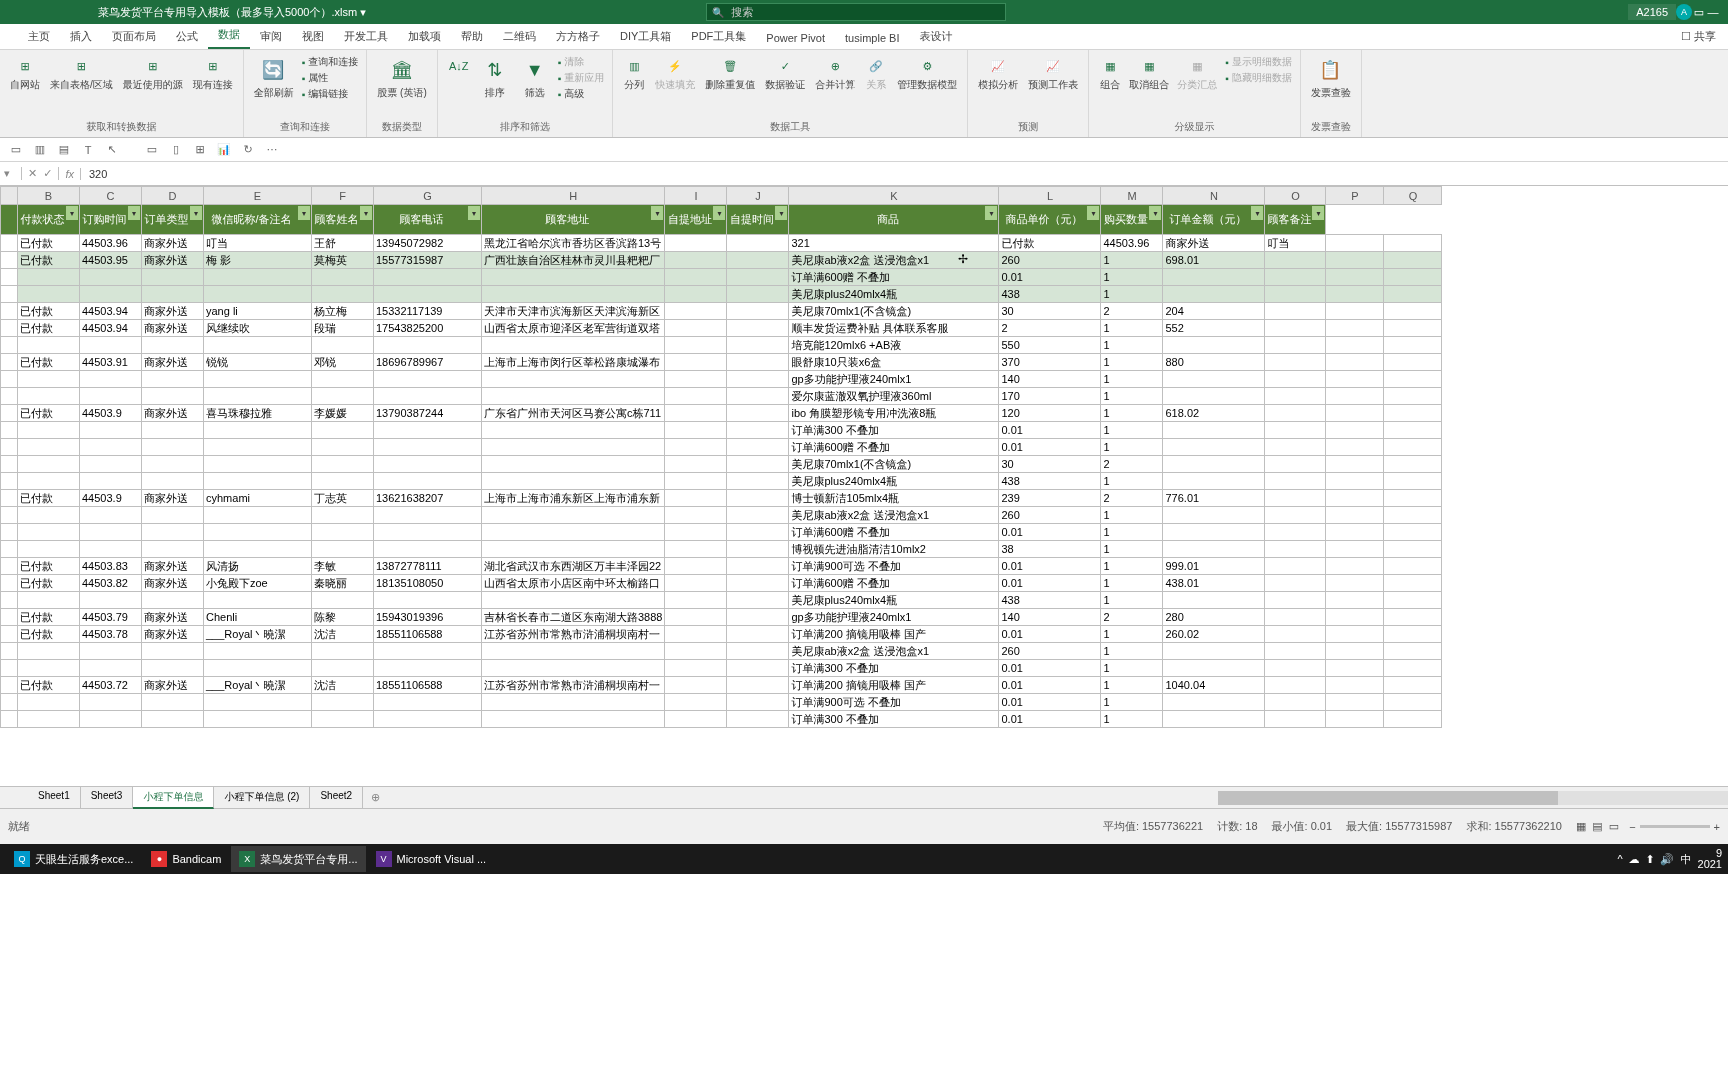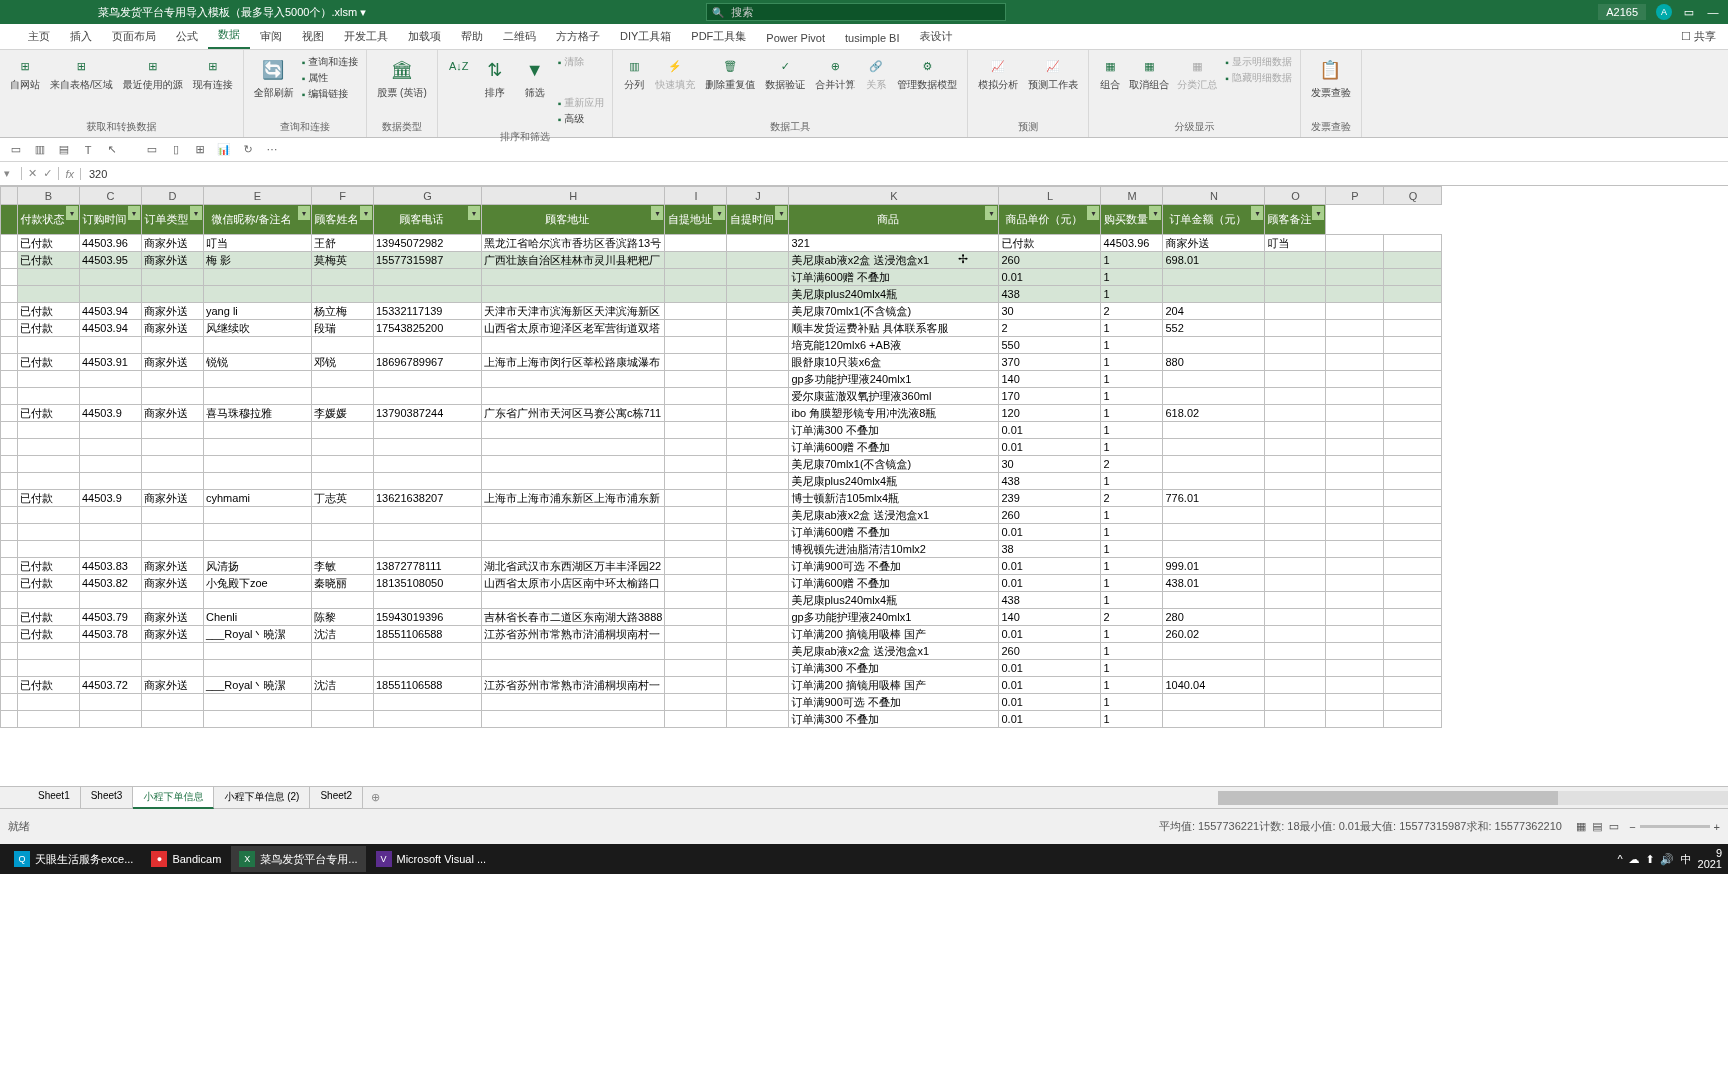--- a/index.html
+++ b/index.html
@@ -1,21 +1,21 @@
 <!DOCTYPE html>
 <html><head>
 <meta charset="utf-8">
 <style>
 * { margin: 0; padding: 0; box-sizing: border-box; font-family: "Microsoft YaHei", sans-serif; font-size: 11px; }
 body { background: #fff; overflow: hidden; }
 .titlebar { background: #1e6e3e; height: 24px; display: flex; align-items: center; color: #fff; padding: 8px 8px; }
 .titlebar .doc-title { margin-left: 90px; }
 .titlebar .search-box { margin-left: 340px; background: #0d5429; border: 1px solid #3a8a5a; width: 300px; height: 18px; display: flex; align-items: center; padding: 0 6px; color: #ccc; }
 .titlebar .search-box::before { content: "🔍"; margin-right: 6px; font-size: 10px; }
-.titlebar .right { margin-left: auto; display: flex; align-items: center; gap: 10px; }
+.titlebar .right { margin-left: auto; display: flex; align-items: center; }
 .titlebar .cell-ref { background: rgba(255,255,255,0.1); padding: 2px 8px; }
 .titlebar .avatar { width: 16px; height: 16px; border-radius: 50%; background: #0aa; color: #fff; display: flex; align-items: center; justify-content: center; font-size: 9px; }
 .titlebar .win-btn { width: 14px; height: 14px; display: flex; align-items: center; justify-content: center; }
 
 .ribbon-tabs { height: 26px; display: flex; align-items: flex-end; background: #fff; border-bottom: 1px solid #d4d4d4; padding-left: 18px; }
 .ribbon-tabs .tab { padding: 5px 10px; color: #444; cursor: pointer; }
 .ribbon-tabs .tab.active { color: #217346; border-bottom: 2px solid #217346; }
 .ribbon-tabs .share { margin-left: auto; padding: 5px 12px; color: #444; }
 
 .ribbon { height: 88px; background: #f0f0f0; display: flex; border-bottom: 1px solid #c0c0c0; }
@@ -58,21 +58,21 @@
 .cursor-cross { position: absolute; left: 958px; top: 66px; font-size: 12px; color: #000; pointer-events: none; }
 
 .sheet-tabs { height: 22px; background: #f0f0f0; border-top: 1px solid #c0c0c0; display: flex; align-items: center; padding-left: 28px; }
 .sheet-tabs .st { padding: 3px 10px; border-right: 1px solid #c0c0c0; cursor: pointer; font-size: 10px; }
 .sheet-tabs .st.active { background: #fff; color: #217346; border-bottom: 2px solid #217346; }
 .sheet-tabs .add { padding: 0 8px; color: #888; cursor: pointer; }
 .sheet-tabs .hscroll { margin-left: auto; width: 510px; height: 14px; background: #e0e0e0; position: relative; }
 .sheet-tabs .hscroll .thumb { position: absolute; left: 0; width: 340px; height: 100%; background: #c0c0c0; }
 
 .status-bar { height: 36px; background: #f0f0f0; border-top: 1px solid #c0c0c0; display: flex; align-items: center; padding: 0 8px; font-size: 10px; color: #555; }
-.status-bar .stats { margin-left: auto; display: flex; }
+.status-bar .stats { margin-left: auto; display: flex; gap: 14px; }
 .status-bar .views { display: flex; gap: 6px; margin-left: 14px; }
 .status-bar .zoom { display: flex; align-items: center; gap: 4px; margin-left: 10px; }
 .status-bar .slider { width: 70px; height: 3px; background: #c0c0c0; position: relative; }
 
 .taskbar { height: 30px; background: #1a1a1a; display: flex; align-items: center; padding: 0 6px; gap: 2px; }
 .taskbar .tb-item { height: 26px; padding: 0 8px; display: flex; align-items: center; gap: 5px; color: #fff; font-size: 10px; cursor: pointer; }
 .taskbar .tb-item.active { background: #3a3a3a; }
 .taskbar .tb-icon { width: 16px; height: 16px; display: flex; align-items: center; justify-content: center; }
 .taskbar .tray { margin-left: auto; display: flex; align-items: center; gap: 6px; color: #fff; font-size: 10px; }
 </style>
@@ -166,21 +166,21 @@
       <div class="ribbon-btn">
           <div class="icon big">⇅</div>
           <div class="txt">排序</div>
         </div>
       <div class="ribbon-btn">
           <div class="icon big">▼</div>
           <div class="txt">筛选</div>
         </div>
       <div class="small-list" id="rg-sort">
           <div class="item" style="color: rgb(170, 170, 170);">清除</div>
-          <div class="item" style="color: rgb(170, 170, 170); margin-top: 25px;">重新应用</div>
+          <div class="item" style="color: rgb(170, 170, 170);">重新应用</div>
           <div class="item">高级</div>
         </div>
     </div>
     <div class="label">排序和筛选</div>
   </div>
   <div class="ribbon-group">
     <div class="controls" id="rg-tools">
         <div class="ribbon-btn">
           <div class="icon">▥</div>
           <div class="txt">分列</div>

